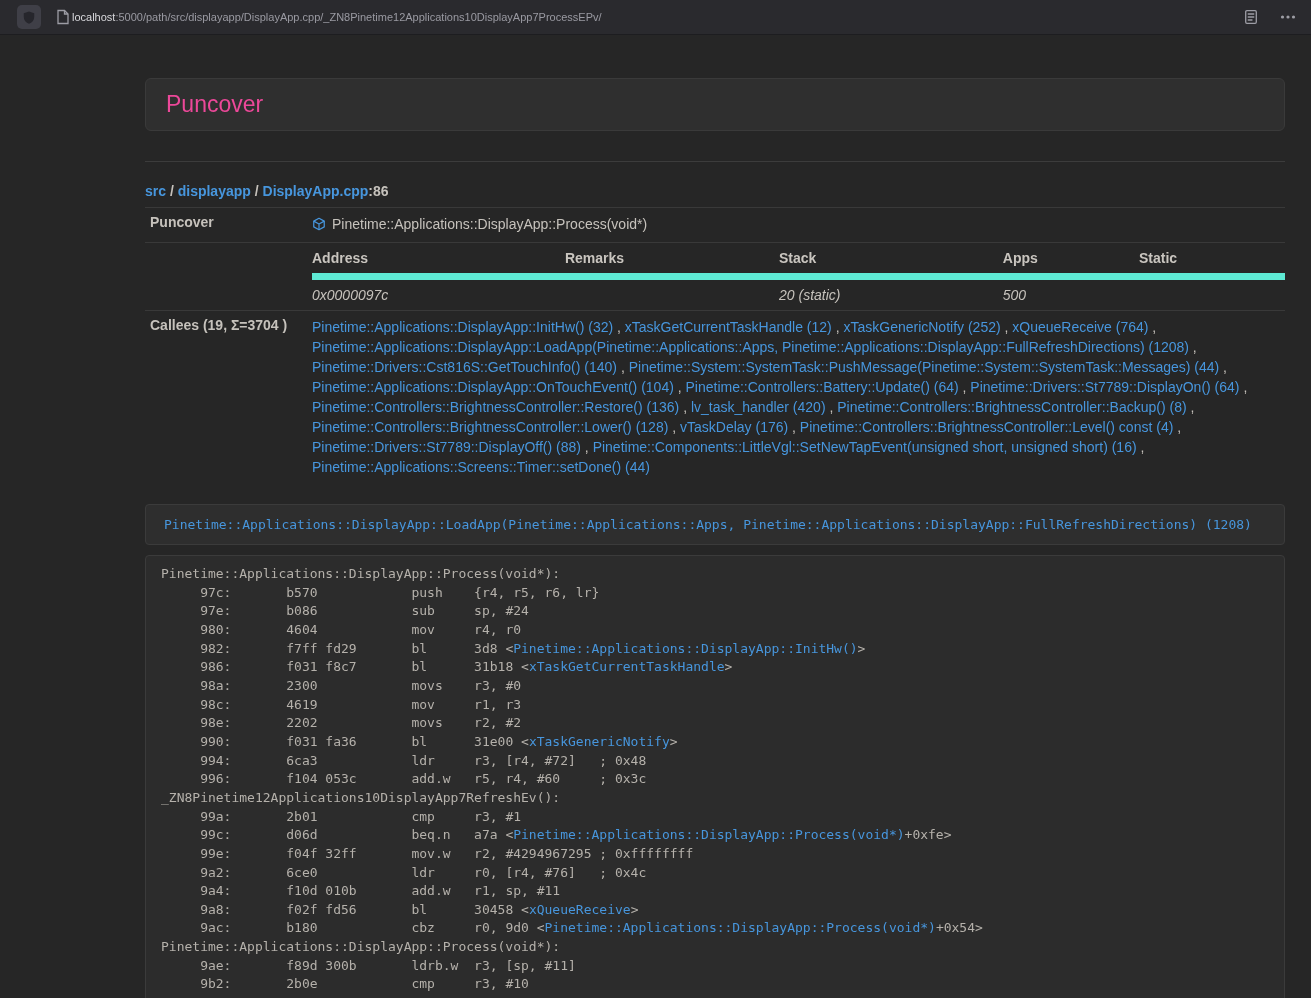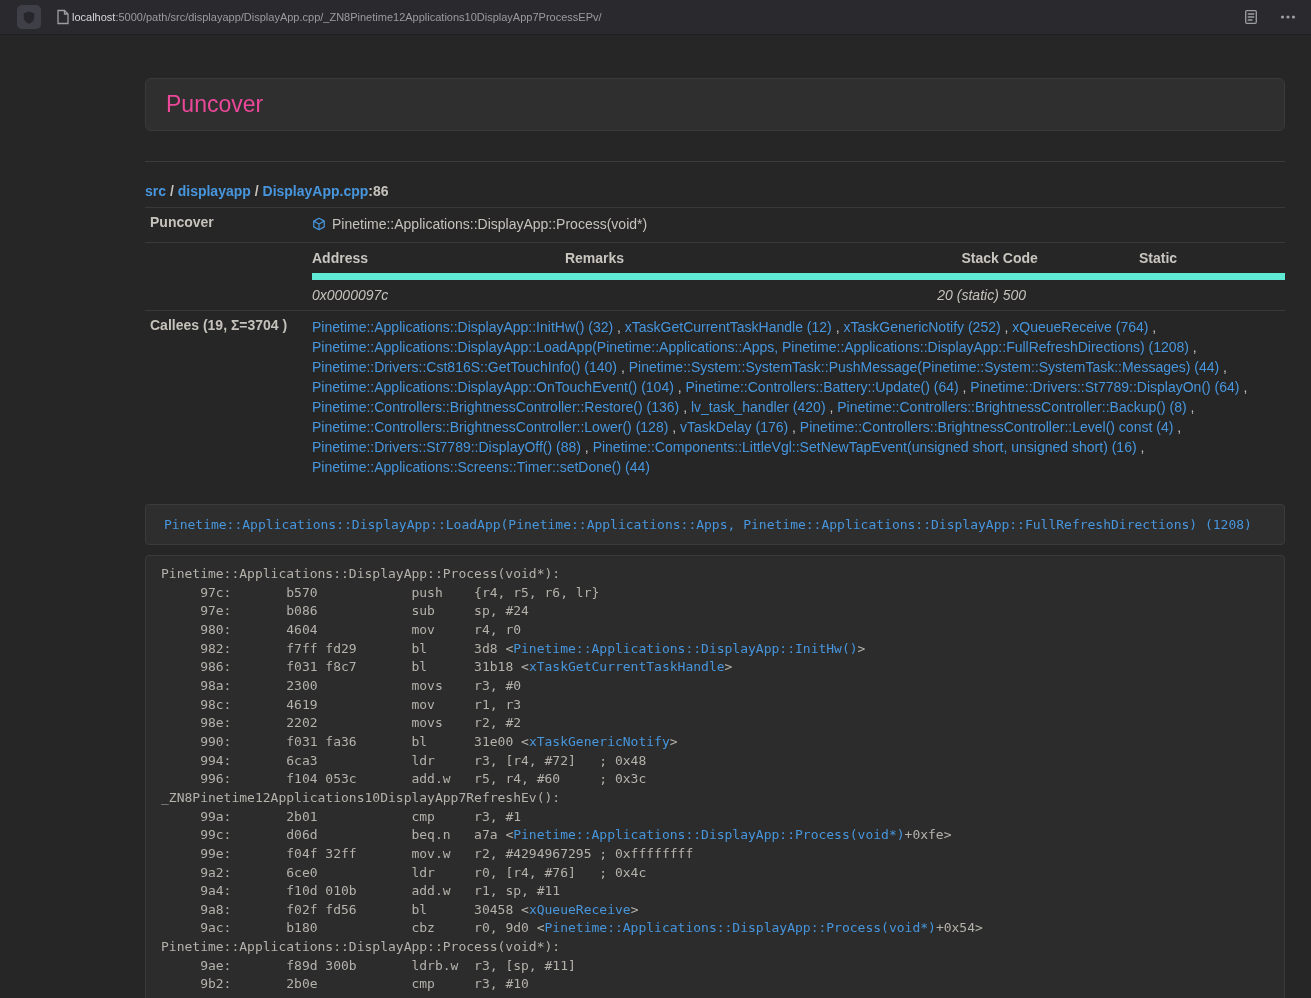--- a/index.html
+++ b/index.html
@@ -52,21 +52,21 @@
   .cube { display:inline-block; vertical-align:-2px; margin-right:6px; }
 
   .stats { width:100%; }
   .stats th {
     font-weight:bold; border-bottom:7px solid #5eead4; padding:7px 4px 7px 0;
     text-align:left; color:#c9c5bf;
   }
   .stats td { padding:7px 4px 7px 0;font-style:italic; }
   .stats th:nth-child(1), .stats td:nth-child(1) { width:26%; }
   .stats th:nth-child(2), .stats td:nth-child(2) { width:22%; }
-  .stats th:nth-child(3), .stats td:nth-child(3) { width:23%;text-align:right; }
+  .stats th:nth-child(3), .stats td:nth-child(3) { width:23%; }
   .stats th:nth-child(4), .stats td:nth-child(4) { width:14%; }
   .stats th:nth-child(5), .stats td:nth-child(5) { width:15%;margin-left:20px; }
 
   .highlight-box {
     margin-top:21px; background:#2e2e2e; border:1px solid #3b3b3b; border-radius:4px;
     padding:12px 18px; font-family:"DejaVu Sans Mono", monospace; font-size:13px;
     white-space:nowrap; overflow:hidden;
   }
 
   pre.asm {
@@ -136,21 +136,21 @@
       </tr>
       <tr>
         <th class="rowlabel"></th>
         <td class="rowval-flush">
           <table class="stats">
             <thead>
                 <tr id="stats-head-row">
                   <th>Address</th>
                   <th>Remarks</th>
                   <th>Stack</th>
-                  <th>Code</th>
+                  <th>Apps</th>
                   <th>Static</th>
                 </tr>
               </thead>
             <tbody>
                 <tr id="stats-value-row">
                   <td>0x0000097c</td>
                   <td></td>
                   <td>20 (static)</td>
                   <td>500</td>
                   <td></td>

